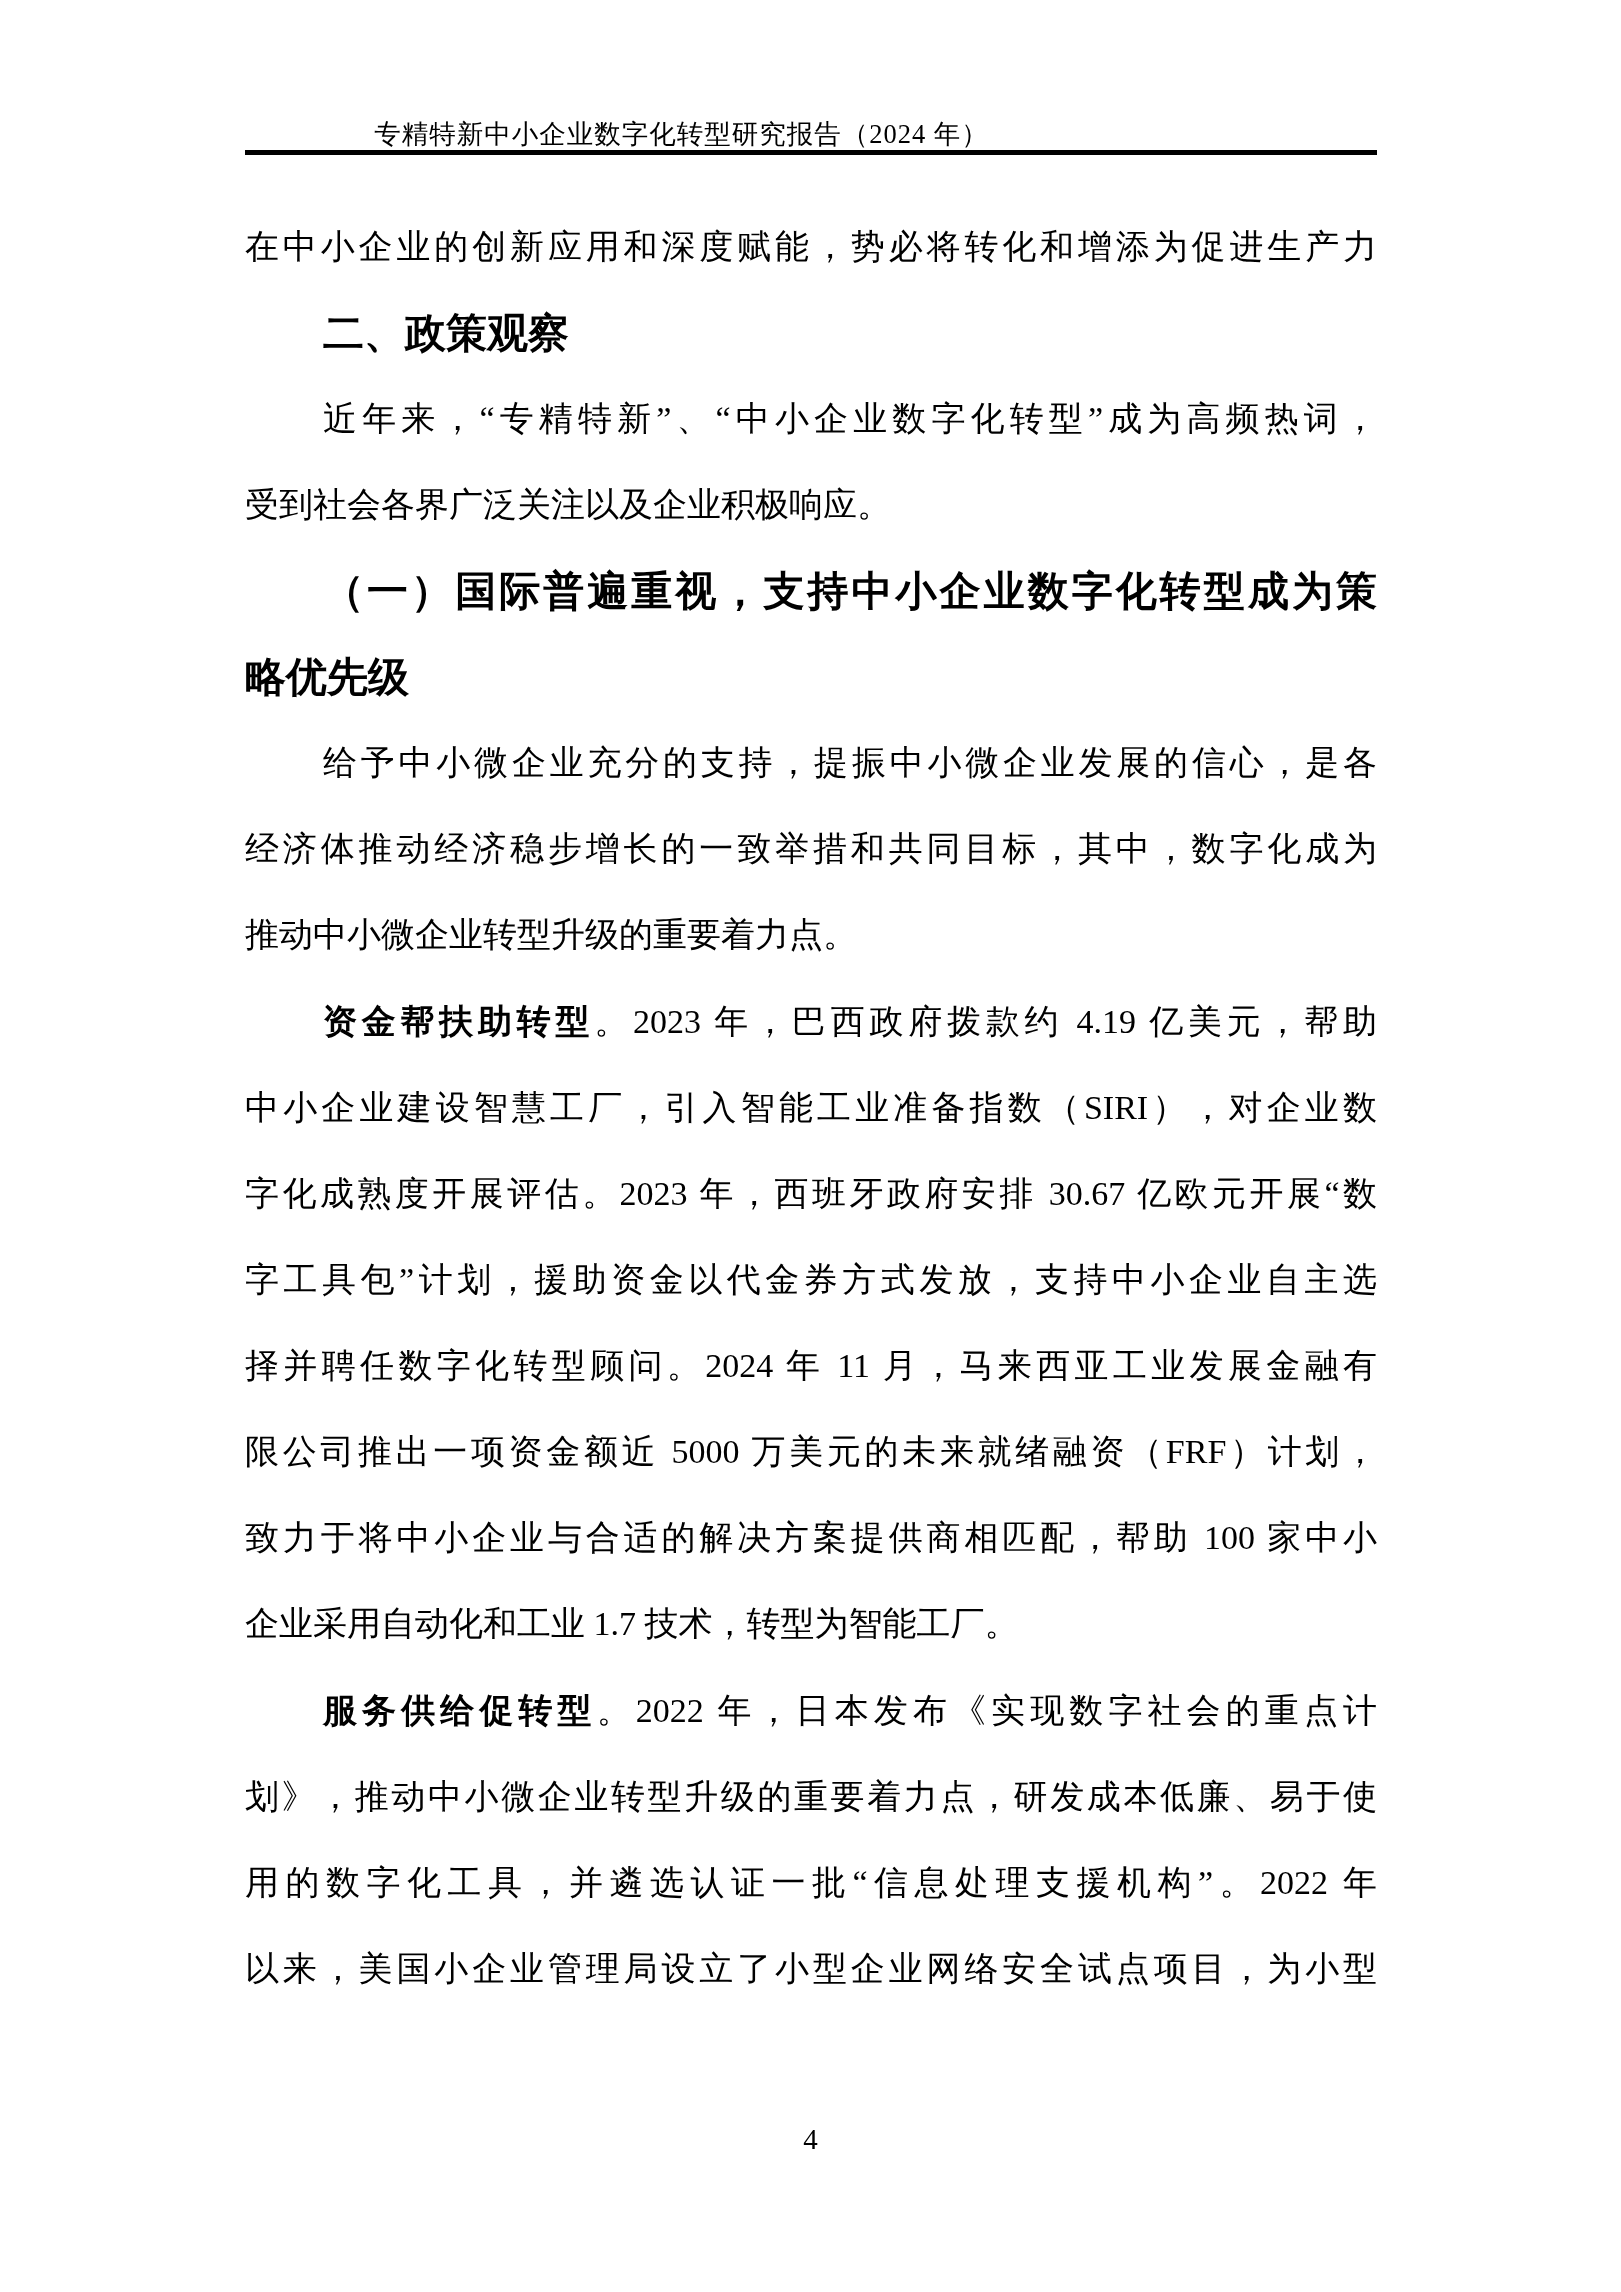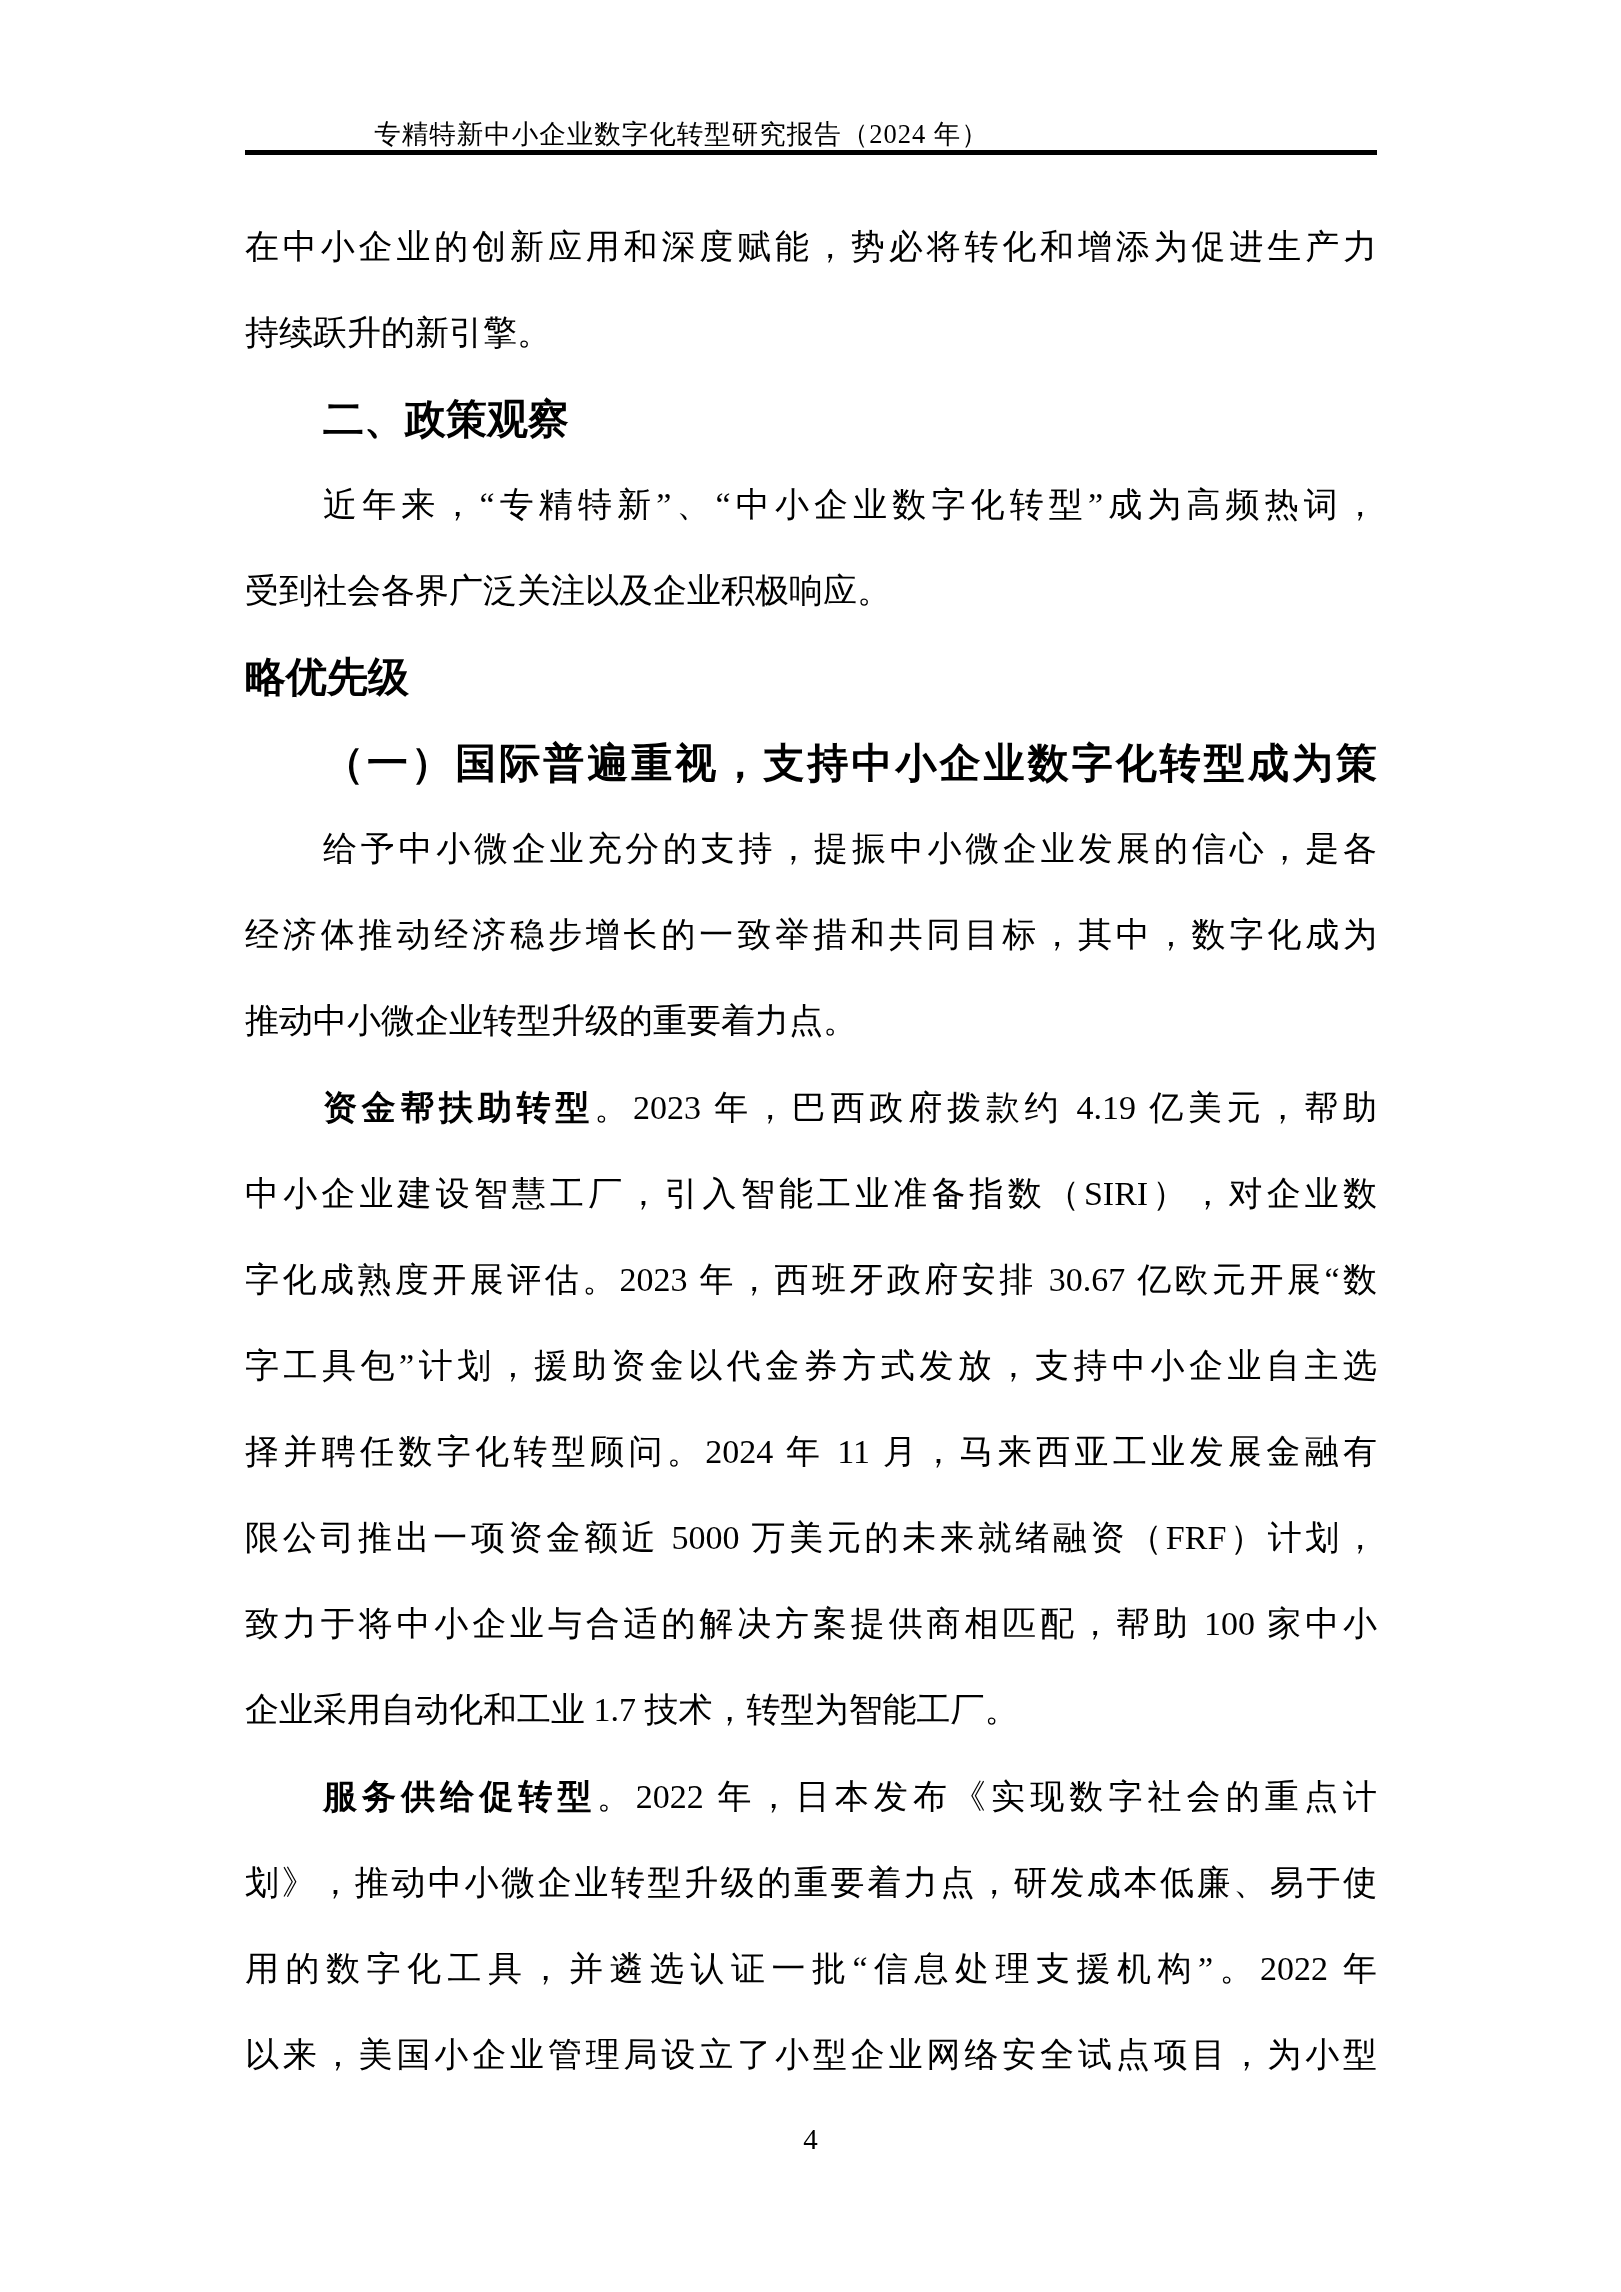--- a/index.html
+++ b/index.html
@@ -62,26 +62,25 @@
 </head>
 <body>
 
 <div class="page">
   <div class="header-title">专精特新中小企业数字化转型研究报告（2024 年）</div>
 
   <div class="header-rule"></div>
 
   <div class="body-col">
       <div class="row body justify">在中小企业的创新应用和深度赋能，势必将转化和增添为促进生产力</div>
-      <div class="row body">持续跃升的新引擎。</div>
       <div class="row h1 indent">二、政策观察</div>
       <div class="row body indent justify">近年来，“专精特新”、“中小企业数字化转型”成为高频热词，</div>
       <div class="row body">受到社会各界广泛关注以及企业积极响应。</div>
+      <div class="row h2 indent justify">（一）国际普遍重视，支持中小企业数字化转型成为策</div>
       <div class="row h2">略优先级</div>
-      <div class="row h2 indent justify">（一）国际普遍重视，支持中小企业数字化转型成为策</div>
       <div class="row body indent justify">给予中小微企业充分的支持，提振中小微企业发展的信心，是各</div>
       <div class="row body justify">经济体推动经济稳步增长的一致举措和共同目标，其中，数字化成为</div>
       <div class="row body">推动中小微企业转型升级的重要着力点。</div>
       <div class="row body indent justify"><b class="lead">资金帮扶助转型</b>。2023 年，巴西政府拨款约 4.19 亿美元，帮助</div>
       <div class="row body justify">中小企业建设智慧工厂，引入智能工业准备指数（SIRI），对企业数</div>
       <div class="row body justify">字化成熟度开展评估。2023 年，西班牙政府安排 30.67 亿欧元开展“数</div>
       <div class="row body justify">字工具包”计划，援助资金以代金券方式发放，支持中小企业自主选</div>
       <div class="row body justify">择并聘任数字化转型顾问。2024 年 11 月，马来西亚工业发展金融有</div>
       <div class="row body justify">限公司推出一项资金额近 5000 万美元的未来就绪融资（FRF）计划，</div>
       <div class="row body justify">致力于将中小企业与合适的解决方案提供商相匹配，帮助 100 家中小</div>

